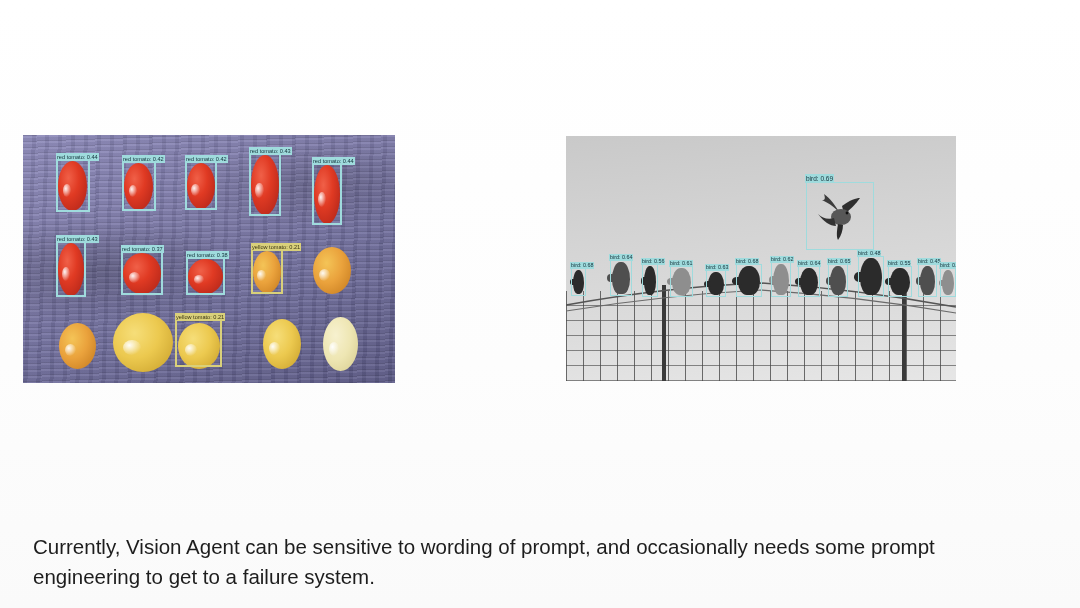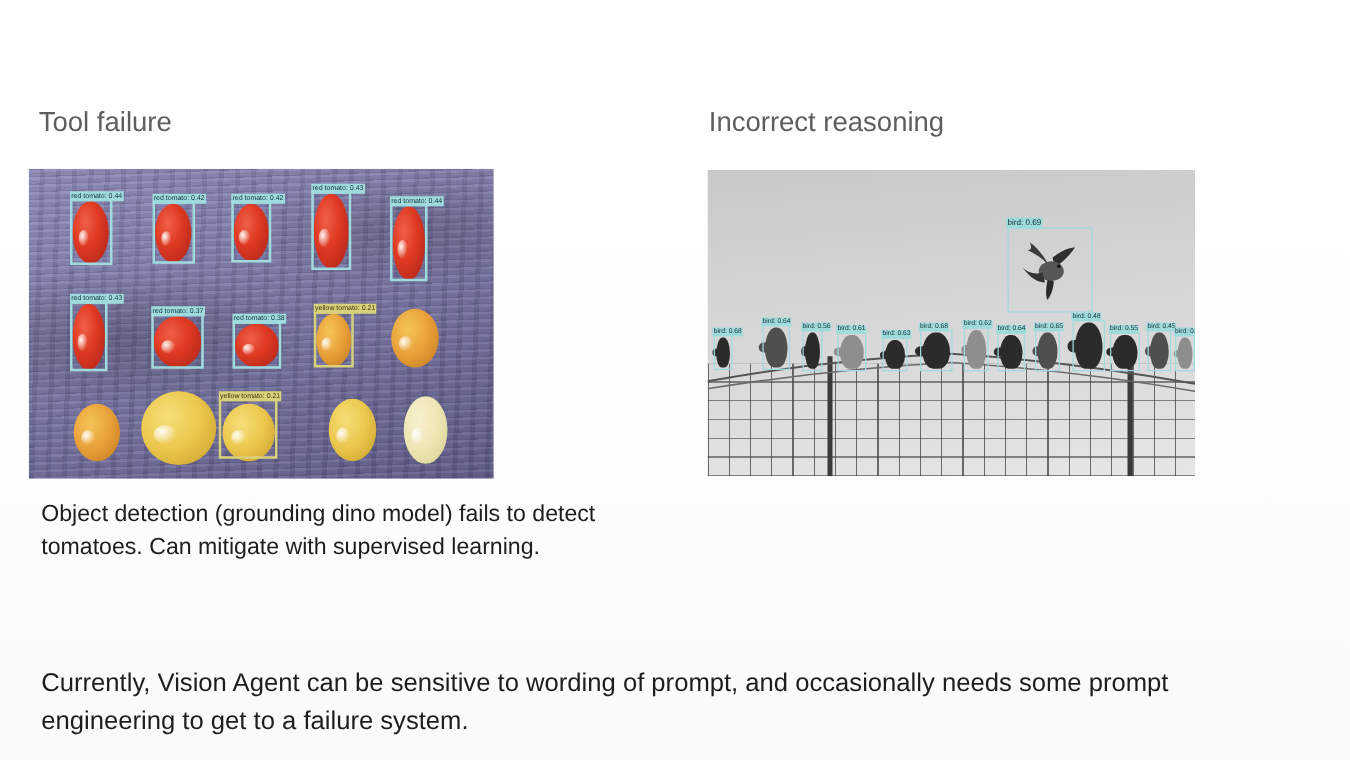--- a/index.html
+++ b/index.html
@@ -192,22 +192,20 @@
     line-height: 30px;
     color: #1d1d1d;
   }
 </style>
 </head>
 <body>
 
 <div class="slide">
 
 
-  <div class="col-head left">Tool failure</div>
-  <div class="col-head right">Incorrect reasoning</div>
 
   <div class="figure fig-left">
     <div class="wood"></div>
     <div id="tomato-layer">
         <div class="tom tom-red" style="left: 35px; top: 26px; width: 29px; height: 50px;">
           <div class="hl"></div>
         </div>
         <div class="tom tom-red" style="left: 101px; top: 28px; width: 29px; height: 47px;">
           <div class="hl"></div>
         </div>
@@ -364,20 +362,17 @@
         </div>
         <div class="det-b" style="left: 374px; top: 132px; width: 16px; height: 29px;">
           <span class="det-lbl">bird: 0.61</span>
         </div>
         <div class="det-b" style="left: 240px; top: 46px; width: 68px; height: 68px;">
           <span class="det-lbl" style="font-size: 6.5px; line-height: 9px; height: 9px;">bird: 0.69</span>
         </div>
       </div>
   </div>
 
-  <div class="caption cap-left">
-    <span>Object detection (grounding dino model) fails to detect tomatoes. Can mitigate with supervised learning.</span>
-  </div>
 
 
   <div class="bottom-note">Currently, Vision Agent can be sensitive to wording of prompt, and occasionally needs some prompt engineering to get to a failure system.</div>
 
 </div>
 
 </body></html>

